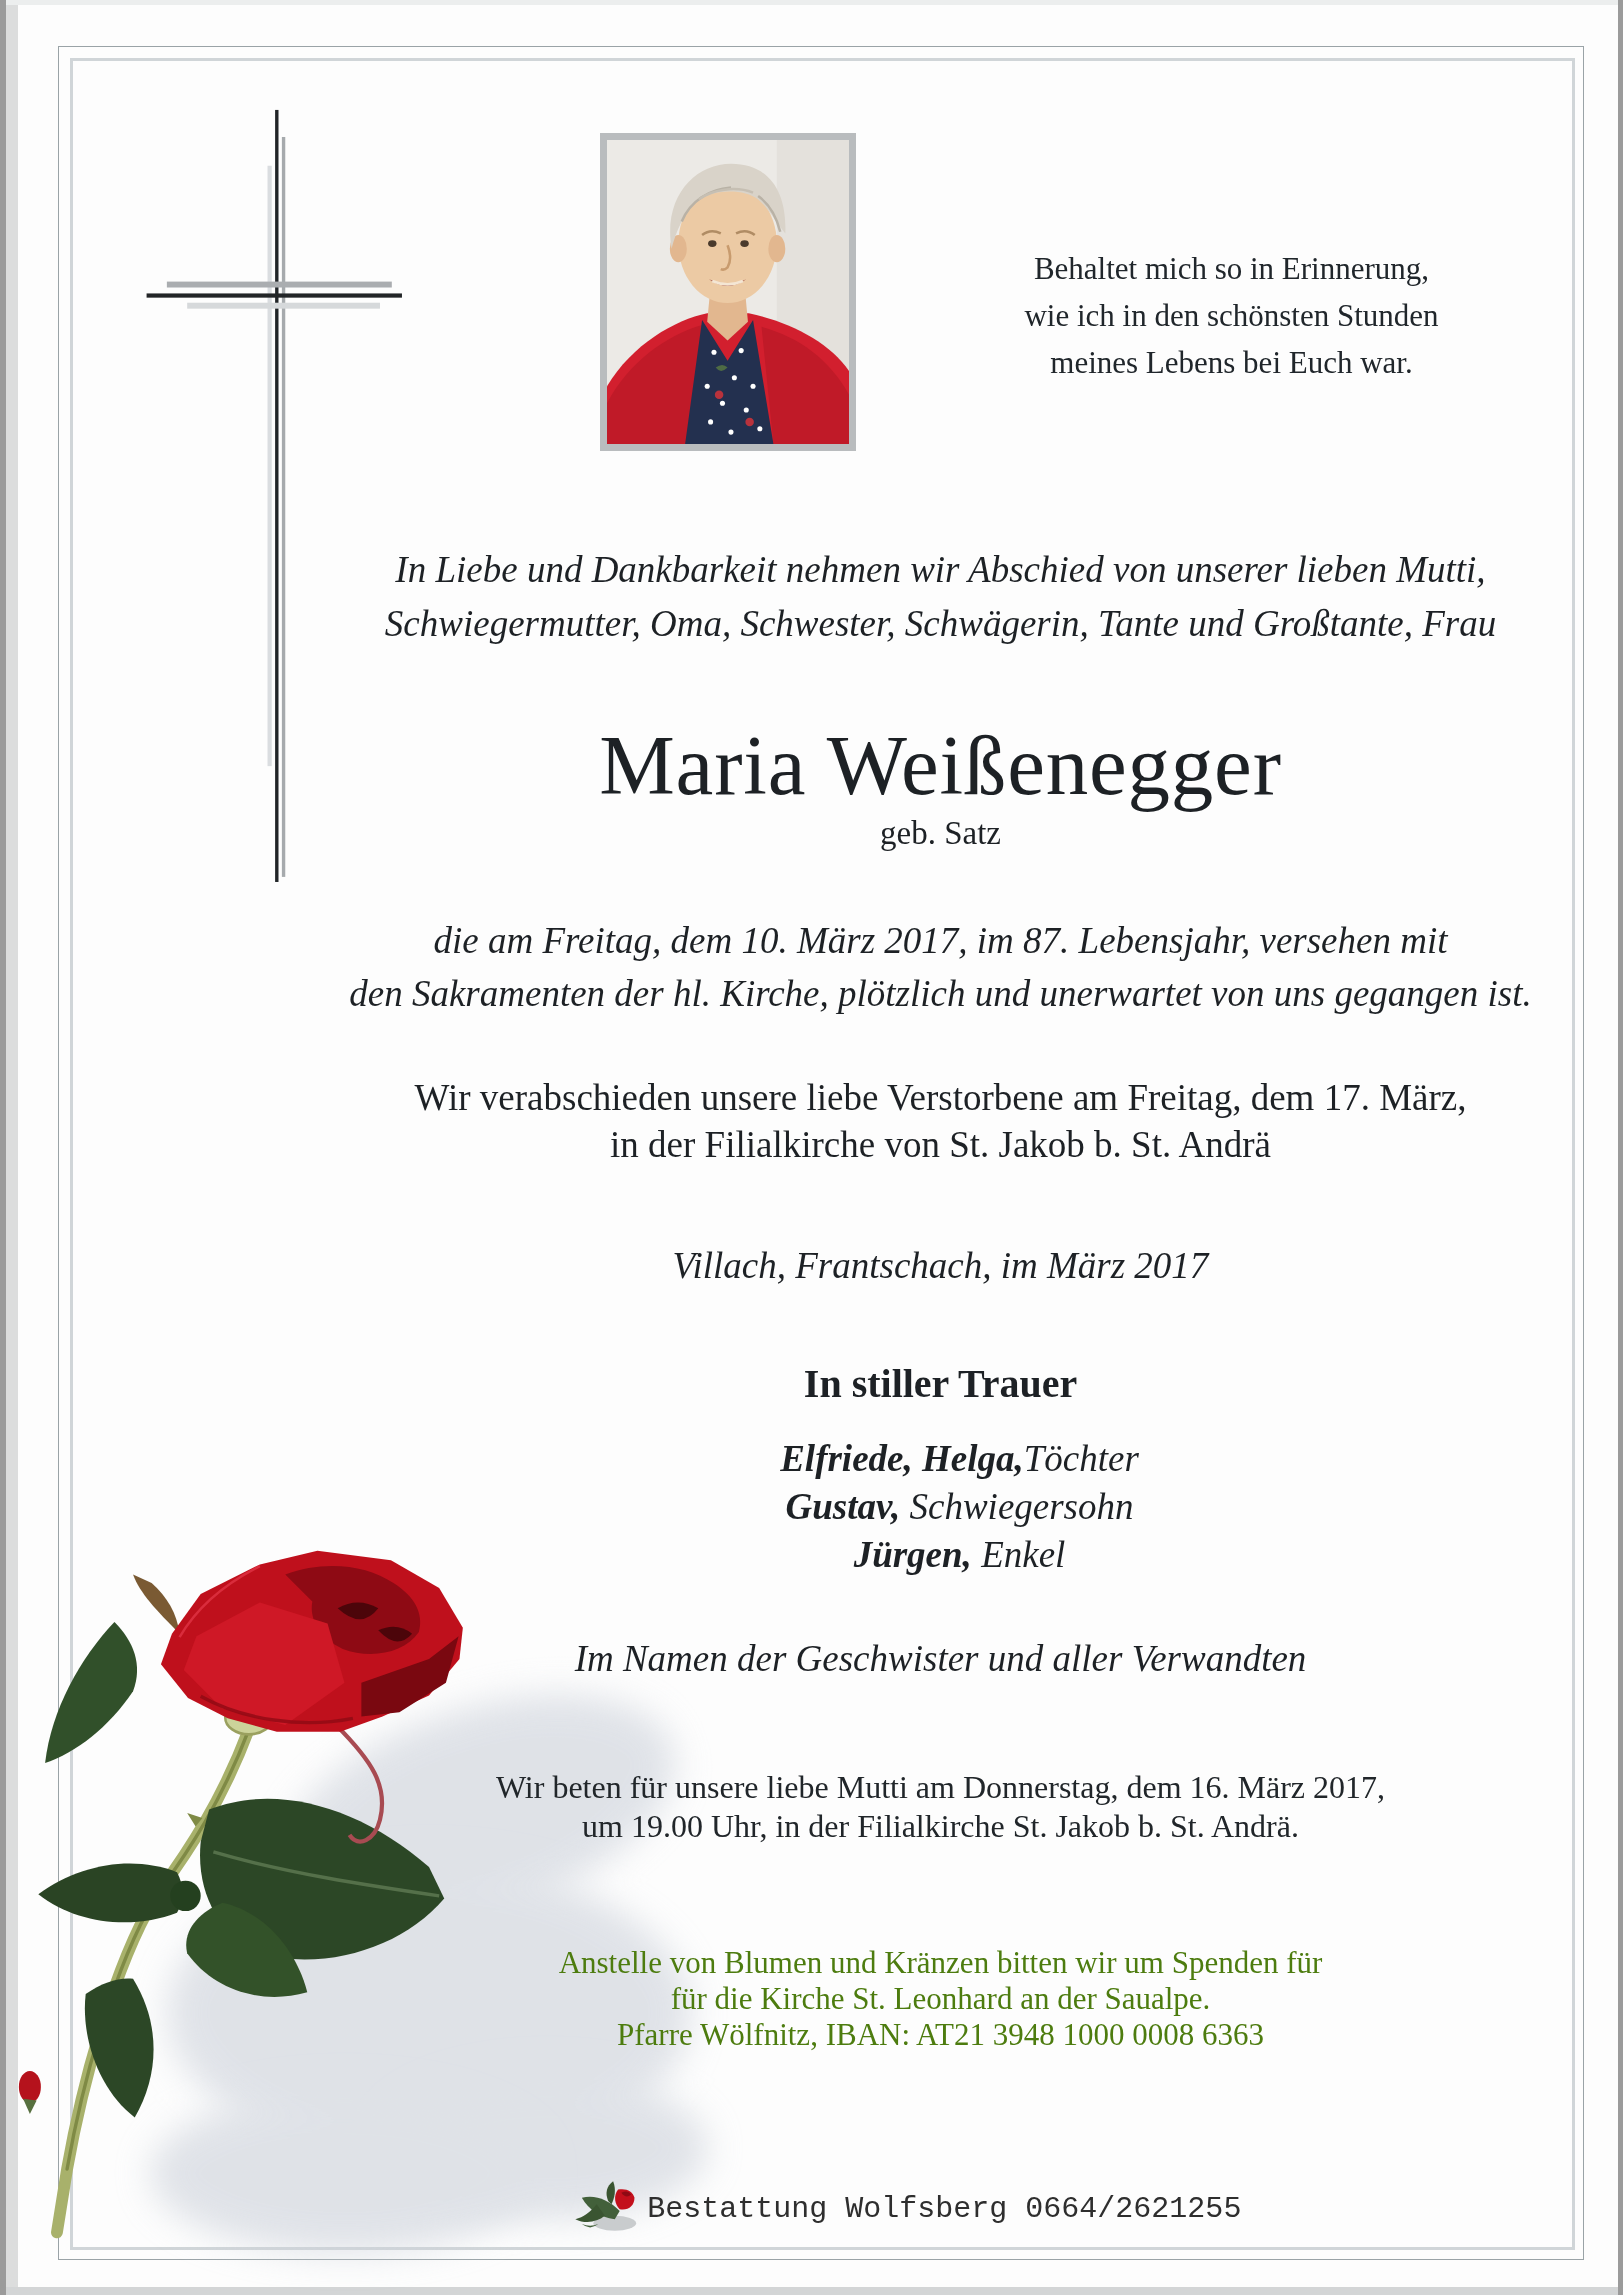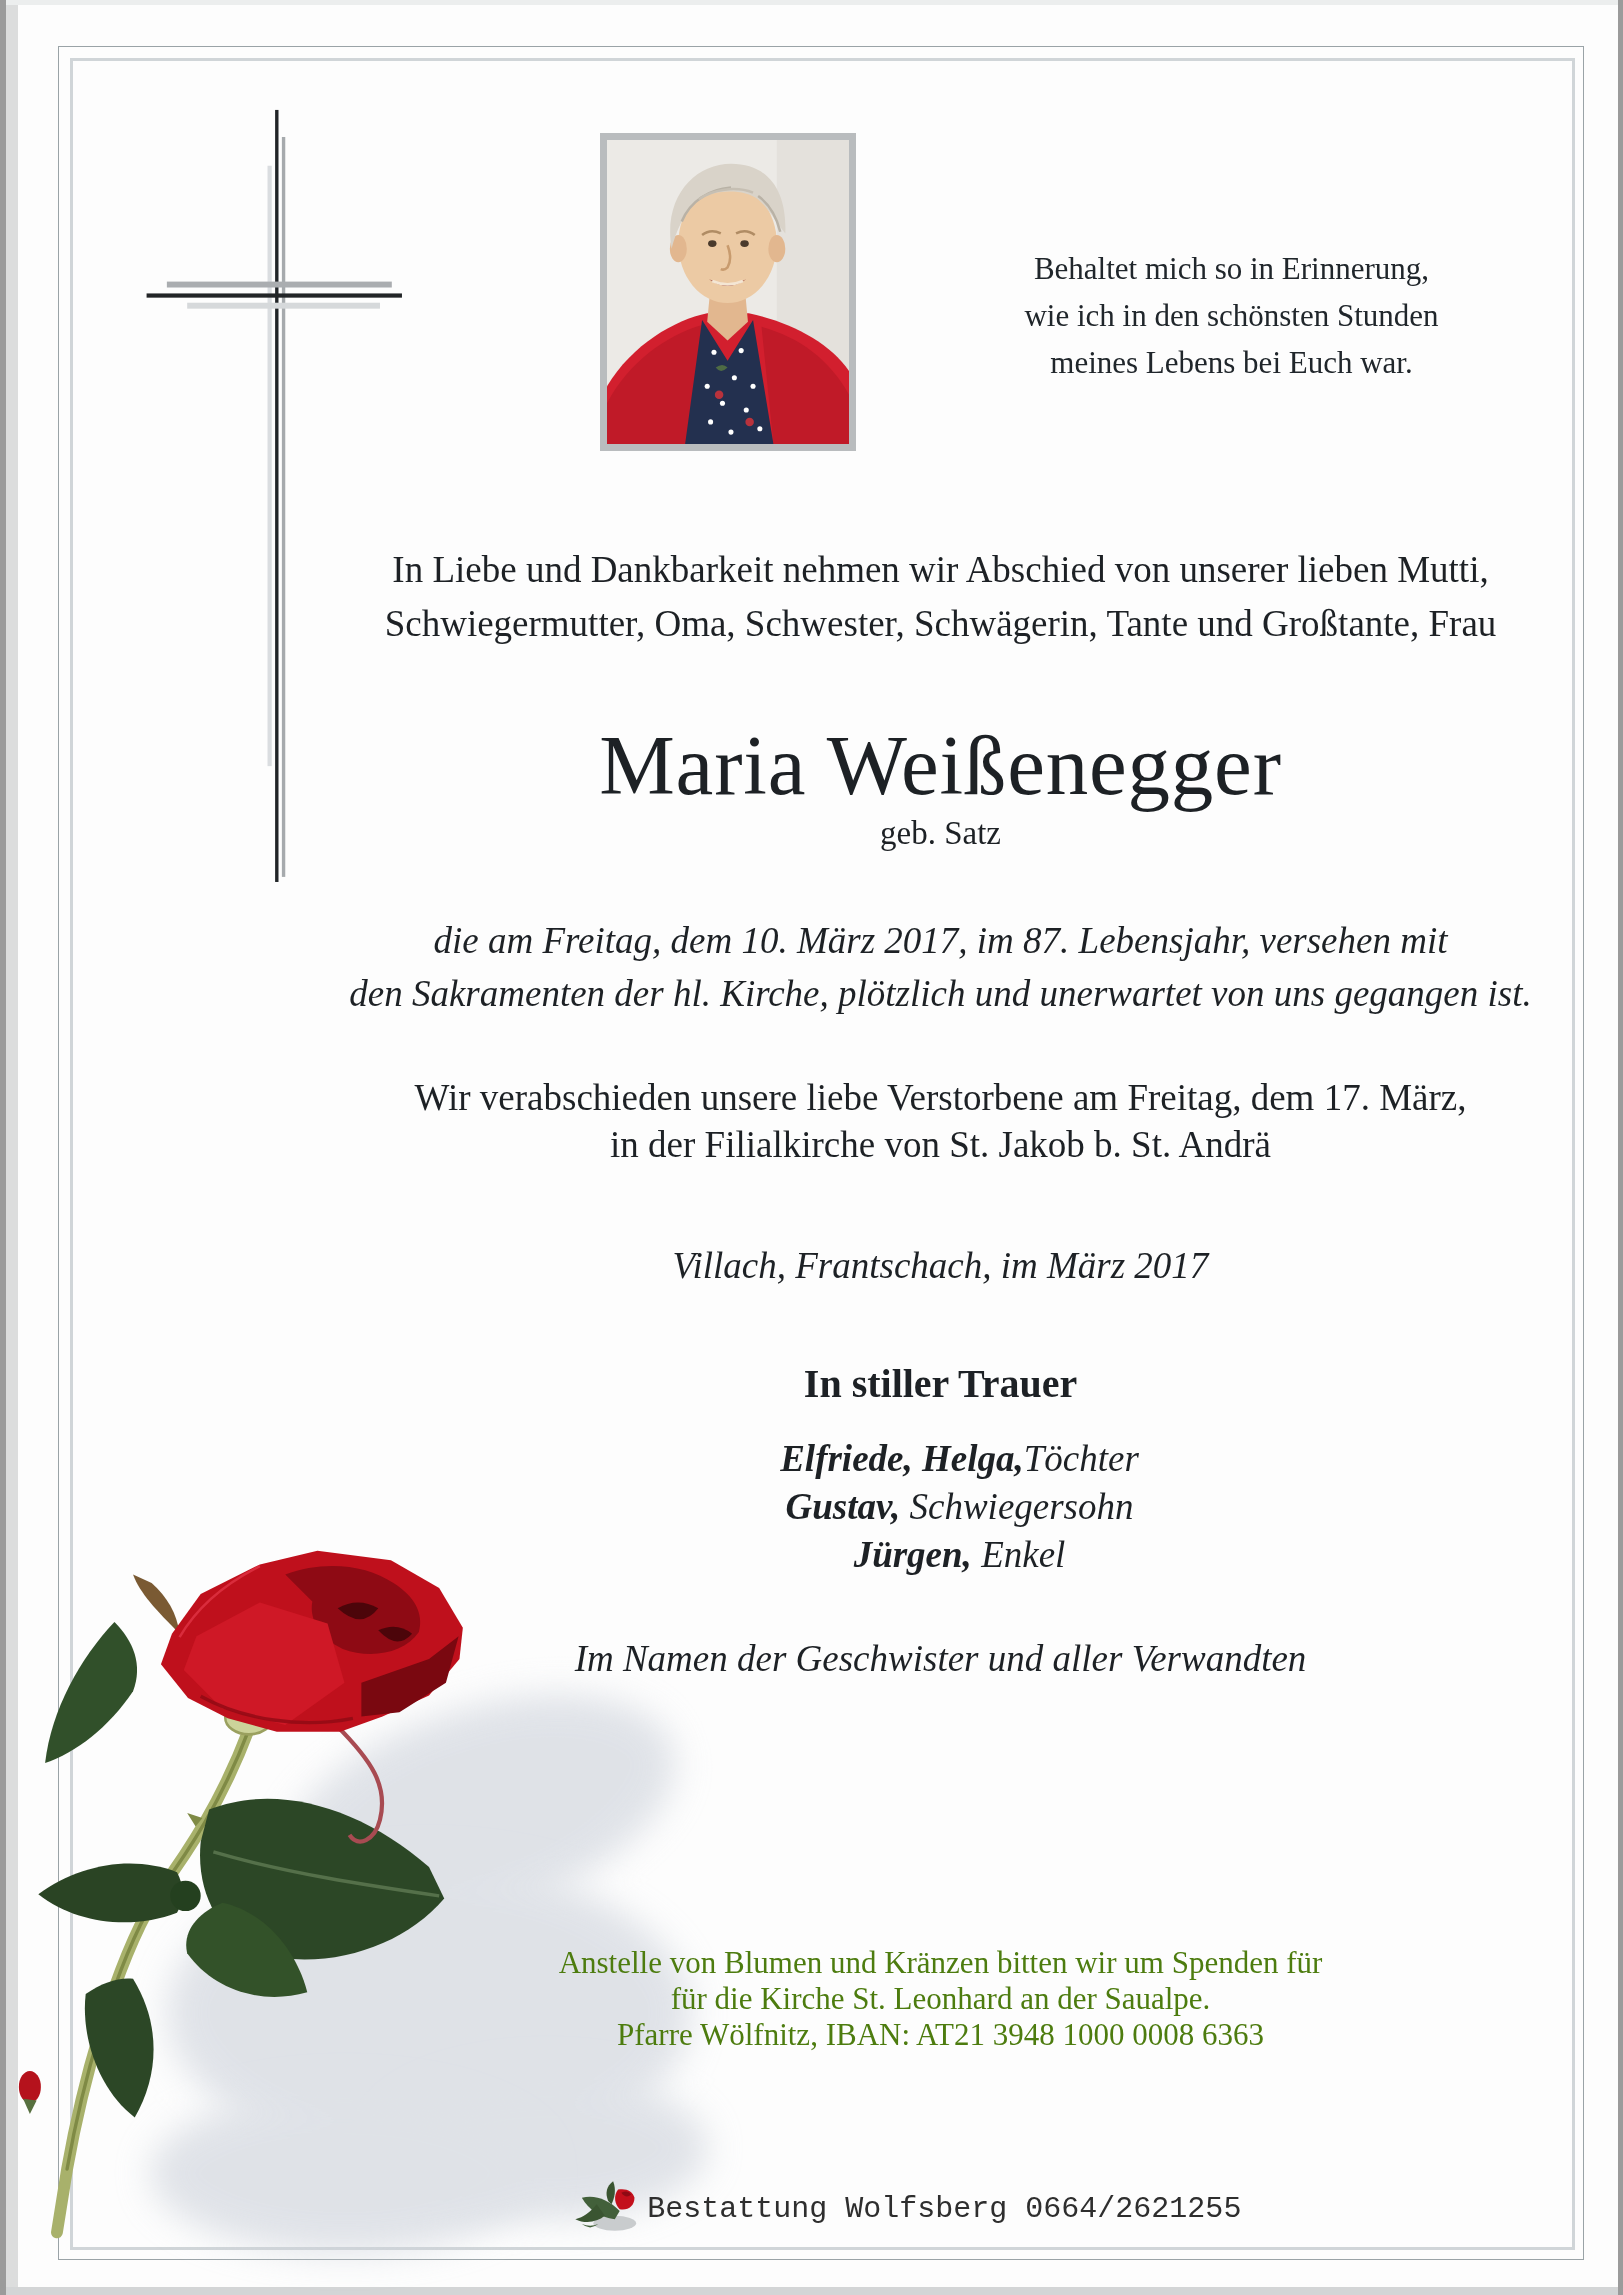--- a/index.html
+++ b/index.html
@@ -24,21 +24,21 @@
   .decor{position:absolute;left:0;top:0;z-index:1;}
 
   
   .photo{position:absolute;left:594px;top:133px;width:256px;height:318px;
     border:7.6px solid #b9bcbe;box-sizing:border-box;background:#ebe9e5;z-index:2;}
   .photo svg{display:block;width:100%;height:100%;}
 
   
   .tblock{position:absolute;left:254px;width:1362px;text-align:center;z-index:3;}
   .quote{left:964px;width:524px;top:245px;font-size:31px;line-height:47px;color:#20262b;}
-  .intro{top:543px;font-size:37px;line-height:54px;}
+  .intro{top:543px;font-style:italic;font-size:37px;line-height:54px;}
   .name{top:721px;font-size:85px;line-height:1.05;letter-spacing:0.8px;}
   .birthname{top:814px;font-size:33px;line-height:1.2;}
   .dates{top:914px;font-style:italic;font-size:37px;line-height:53px;}
   .farewell{top:1074px;font-size:37px;line-height:47px;}
   .dateline{top:1245px;font-style:italic;font-size:37px;line-height:42px;}
   .trauer{top:1363px;font-size:40px;line-height:42px;font-weight:bold;}
   .mourners{top:1435px;font-size:37px;line-height:48px;}
   .mourners .names{font-style:italic;font-weight:bold;margin-left:38px;}
   .mourners .role{font-style:italic;}
   .imnamen{top:1638px;font-style:italic;font-size:37px;line-height:42px;}
@@ -206,20 +206,24 @@
     <div class="m-line">
       <span class="names">Gustav,</span><span class="role"> Schwiegersohn</span>
     </div>
     <div class="m-line">
       <span class="names">Jürgen,</span><span class="role"> Enkel</span>
     </div>
   </div>
 
   <div class="tblock imnamen">Im Namen der Geschwister und aller Verwandten</div>
 
+  <div class="tblock prayer">
+    <div>Wir beten für unsere liebe Mutti am Donnerstag, dem 16. März 2017,</div>
+    <div>um 19.00 Uhr, in der Filialkirche St. Jakob b. St. Andrä.</div>
+  </div>
 
   <div class="tblock donation">
     <div>Anstelle von Blumen und Kränzen bitten wir um Spenden für</div>
     <div>für die Kirche St. Leonhard an der Saualpe.</div>
     <div>Pfarre Wölfnitz, IBAN: AT21 3948 1000 0008 6363</div>
   </div>
 
   <div class="footer">
     <svg class="rose-icon" viewBox="0 0 90 64">
       <ellipse cx="52" cy="53" rx="26" ry="9" fill="#c9ccce"></ellipse>

